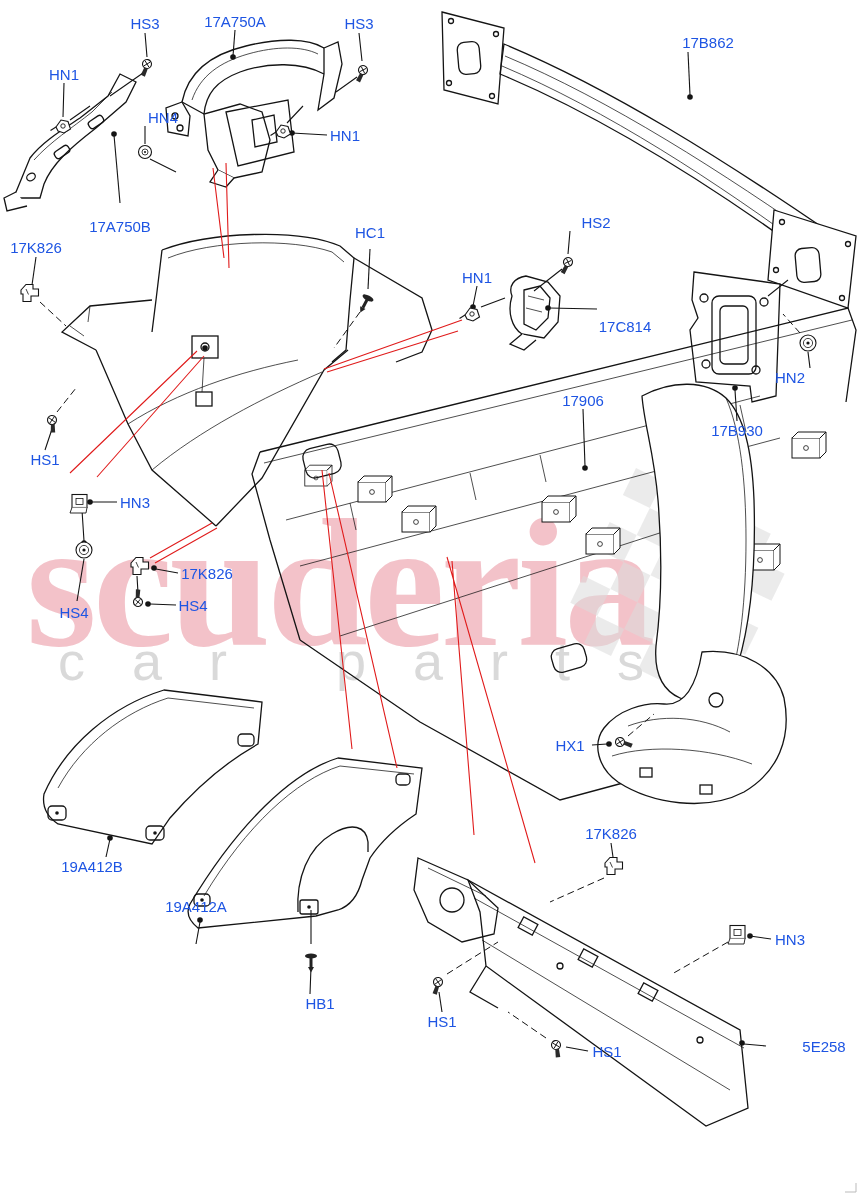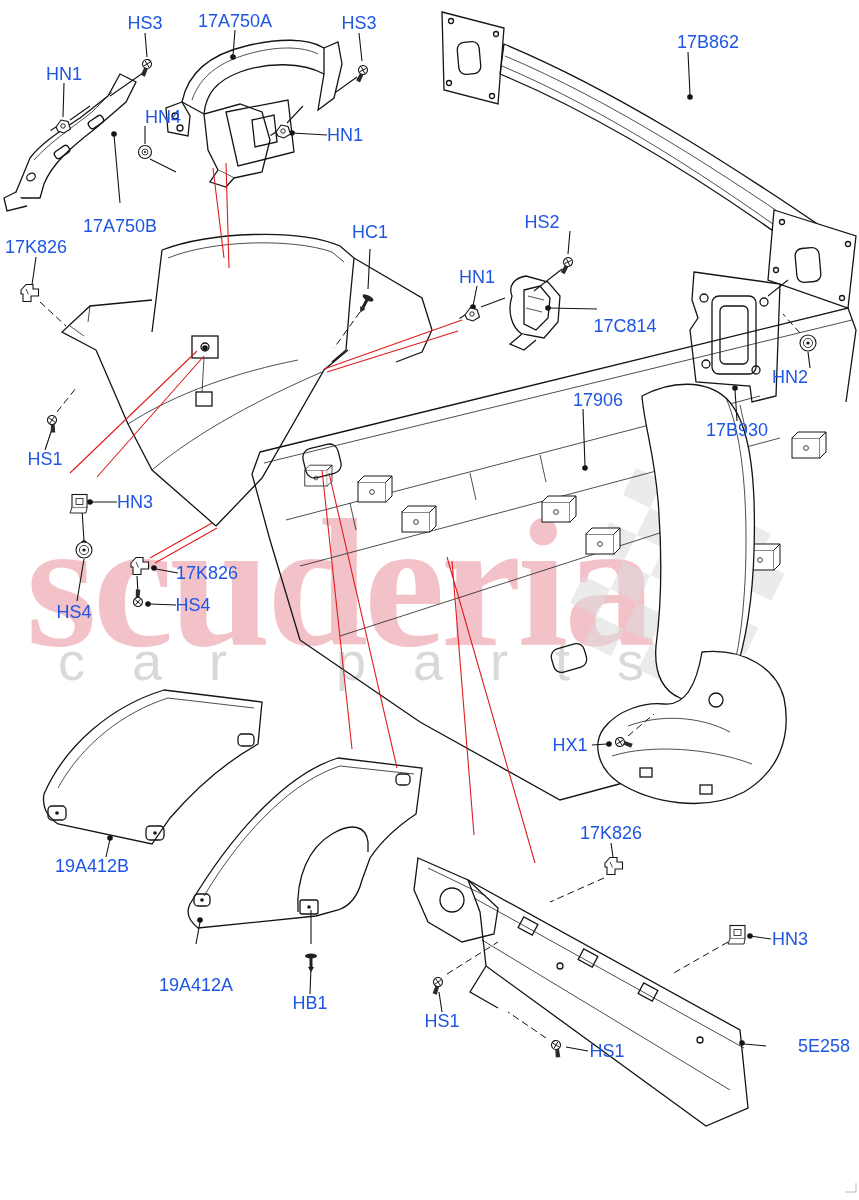--- a/index.html
+++ b/index.html
@@ -21,21 +21,21 @@
   .dash{stroke:var(--line_black);stroke-width:1;fill:none;stroke-dasharray:7 4;}
   .red{stroke:var(--leader_red);stroke-width:1.1;fill:none;}
   .part{stroke:var(--line_black);stroke-width:1.3;fill:#fff;}
   .partnf{stroke:var(--line_black);stroke-width:1.3;fill:none;}
   .dot{fill:var(--line_black);}
   .wm-brand{font-family:"Liberation Serif",serif;font-weight:bold;font-size:182px;fill:var(--watermark_pink);letter-spacing:-4px;}
   .wm-tag{font-family:"Liberation Sans",sans-serif;font-size:54px;fill:var(--watermark_gray);letter-spacing:47px;}
   .checker rect{fill:var(--checker_gray);}
   .lbl{
     position:absolute;transform:translate(-50%,-50%);
-    font-size:18px;color:var(--label_blue);white-space:nowrap;cursor:pointer;line-height:1;
+    font-size:15px;color:var(--label_blue);white-space:nowrap;cursor:pointer;line-height:1;
   }
 </style>
 </head>
 <body>
 
 <div id="stage">
 
   <svg id="art" width="859" height="1200" viewBox="0 0 859 1200">
     <defs>
       <g id="g-screw">
@@ -342,33 +342,33 @@
   <span class="lbl" style="left:145px;top:23px">HS3</span>
   <span class="lbl" style="left:235px;top:21px">17A750A</span>
   <span class="lbl" style="left:359px;top:23px">HS3</span>
   <span class="lbl" style="left:708px;top:42px">17B862</span>
   <span class="lbl" style="left:64px;top:74px">HN1</span>
   <span class="lbl" style="left:163px;top:117px">HN4</span>
   <span class="lbl" style="left:345px;top:135px">HN1</span>
   <span class="lbl" style="left:120px;top:226px">17A750B</span>
   <span class="lbl" style="left:36px;top:247px">17K826</span>
   <span class="lbl" style="left:370px;top:232px">HC1</span>
-  <span class="lbl" style="left:542px;top:222px">HS2</span>
+  <span class="lbl" style="left:596px;top:222px">HS2</span>
   <span class="lbl" style="left:477px;top:277px">HN1</span>
   <span class="lbl" style="left:625px;top:326px">17C814</span>
   <span class="lbl" style="left:790px;top:377px">HN2</span>
-  <span class="lbl" style="left:598px;top:400px">17906</span>
+  <span class="lbl" style="left:583px;top:400px">17906</span>
   <span class="lbl" style="left:737px;top:430px">17B930</span>
   <span class="lbl" style="left:45px;top:459px">HS1</span>
   <span class="lbl" style="left:135px;top:502px">HN3</span>
   <span class="lbl" style="left:207px;top:573px">17K826</span>
   <span class="lbl" style="left:74px;top:612px">HS4</span>
   <span class="lbl" style="left:193px;top:605px">HS4</span>
   <span class="lbl" style="left:570px;top:745px">HX1</span>
   <span class="lbl" style="left:611px;top:833px">17K826</span>
   <span class="lbl" style="left:92px;top:866px">19A412B</span>
-  <span class="lbl" style="left:196px;top:985px">19A412A</span>
-  <span class="lbl" style="left:310px;top:1003px">HB1</span>
+  <span class="lbl" style="left:196px;top:906px">19A412A</span>
+  <span class="lbl" style="left:320px;top:1003px">HB1</span>
   <span class="lbl" style="left:790px;top:939px">HN3</span>
   <span class="lbl" style="left:442px;top:1021px">HS1</span>
   <span class="lbl" style="left:607px;top:1051px">HS1</span>
   <span class="lbl" style="left:824px;top:1046px">5E258</span>
 </div>
 
 </body></html>

